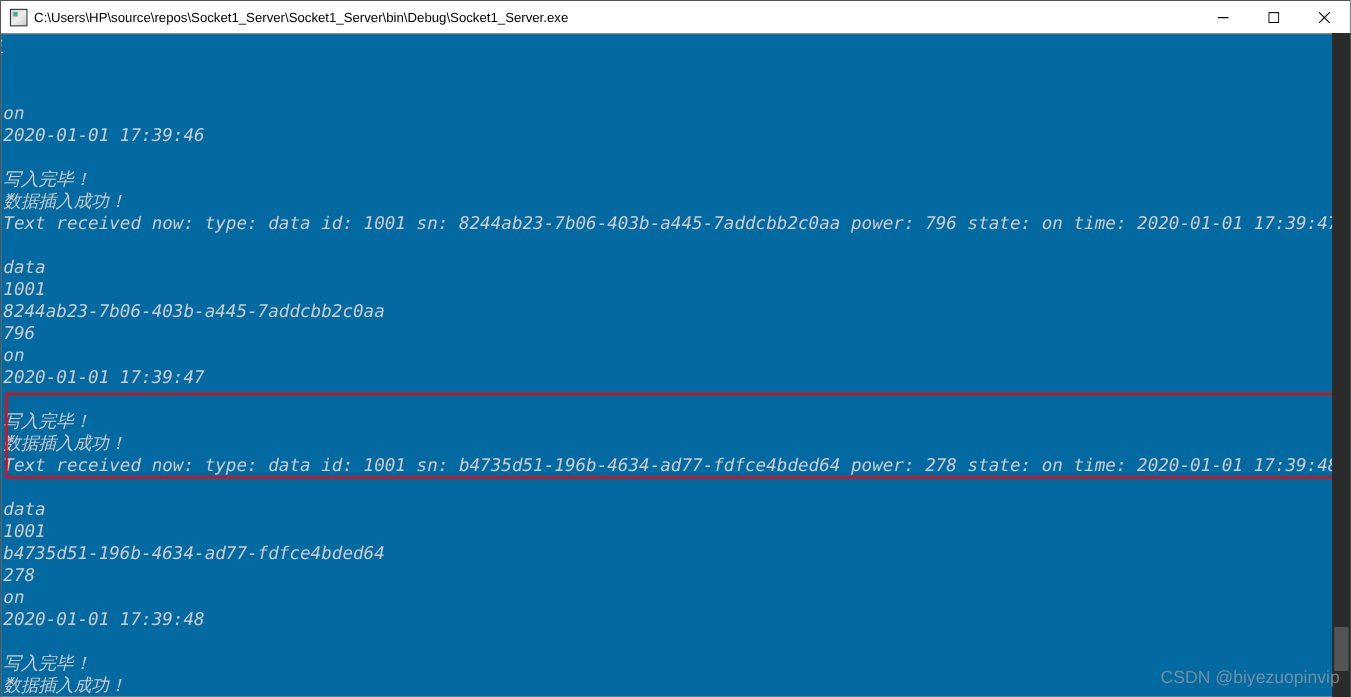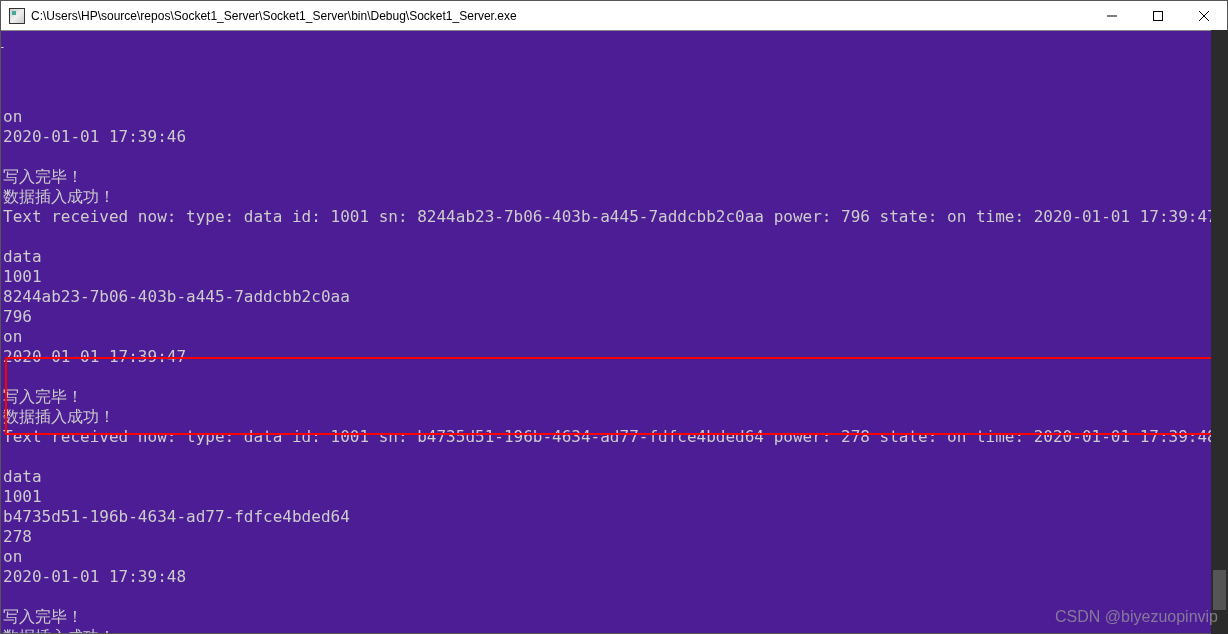--- a/index.html
+++ b/index.html
@@ -68,30 +68,31 @@
       font-size: 10px;
       color: #000;
       cursor: pointer;
     }
     .titlebar-btn svg {
       width: 10px;
       height: 10px;
     }
     .console {
       flex: 1;
-      background: #4c1d95;
+      background: #0369a1;
       color: #cccccc;
       font-family: "NSimSun", "SimSun", "Consolas", monospace;
       font-size: 16px;
       line-height: 20px;
-      padding: 16px 0 2px 2px;
+      padding: 2px 0 2px 2px;
       overflow: hidden;
       white-space: pre-wrap;
       word-break: break-all;
       position: relative;
+      font-style: italic;
     }
     .console-line {
       min-height: 20px;
     }
     .highlight-box {
       position: absolute;
       border: 2px solid #ff0000;
       pointer-events: none;
       left: 4px;
       right: 12px;

